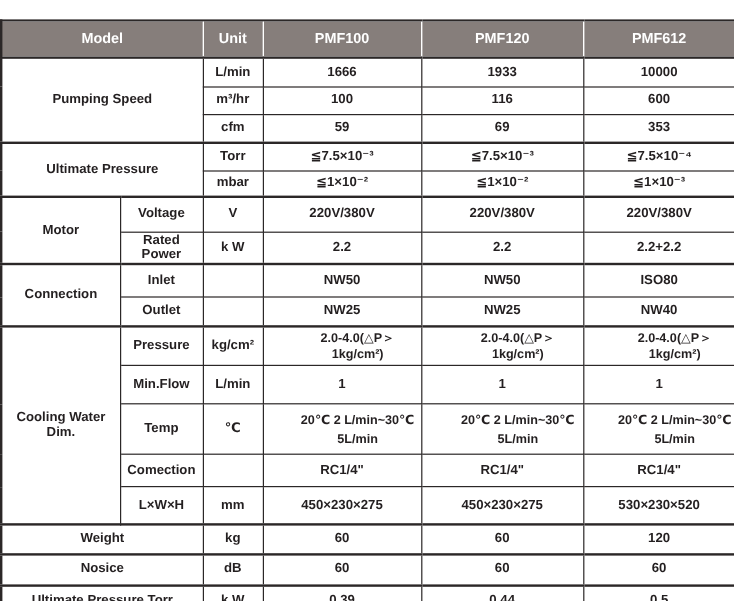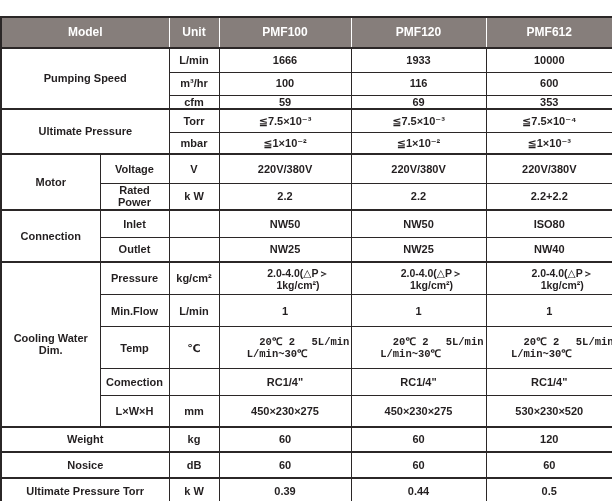--- a/index.html
+++ b/index.html
@@ -35,21 +35,21 @@
     border-left:1px solid #ffffff;
     border-right:1px solid #ffffff;
     border-top:2px solid #2b2727;
     border-bottom:2px solid #2b2727;
   }
   thead th:first-child{border-left:2px solid #2b2727;}
   thead th:last-child{border-right:2px solid #c4b5fd;}
   tr.sec>td{border-top:2px solid #2b2727;}
   td.rlabel{font-size:11px;}
   td.small{font-size:10.5px;padding-left:28px;}
-  .two-line{display:flex;flex-direction:row;justify-content:center;gap:4px;height:100%;font-family:Liberation Mono, monospace;}
+  .two-line{display:flex;flex-direction:column;justify-content:center;gap:4px;height:100%;}
   .label-stack{display:flex;flex-direction:column;justify-content:flex-end;height:100%;}
   .bottom-bar{
     position:absolute;left:0;right:0;bottom:0;height:4px;
     background:linear-gradient(90deg,#2f9e52 0%,#2f9e52 64%,#b9e0c2 67%,#b9e0c2 82%,#2f9e52 85%,#2f9e52 100%);
   }
 </style>
 </head>
 <body>
 
 <div class="page">
@@ -79,21 +79,21 @@
         <td>1666</td>
         <td>1933</td>
         <td>10000</td>
       </tr>
       <tr style="height:23px">
         <td>m³/hr</td>
         <td>100</td>
         <td>116</td>
         <td>600</td>
       </tr>
-      <tr style="height:14px">
+      <tr style="height:24px">
         <td>cfm</td>
         <td>59</td>
         <td>69</td>
         <td>353</td>
       </tr>
 
       <tr class="sec" style="height:23px">
         <td class="rlabel" colspan="2" rowspan="2">Ultimate Pressure</td>
         <td>Torr</td>
         <td>≦7.5×10⁻³</td>

